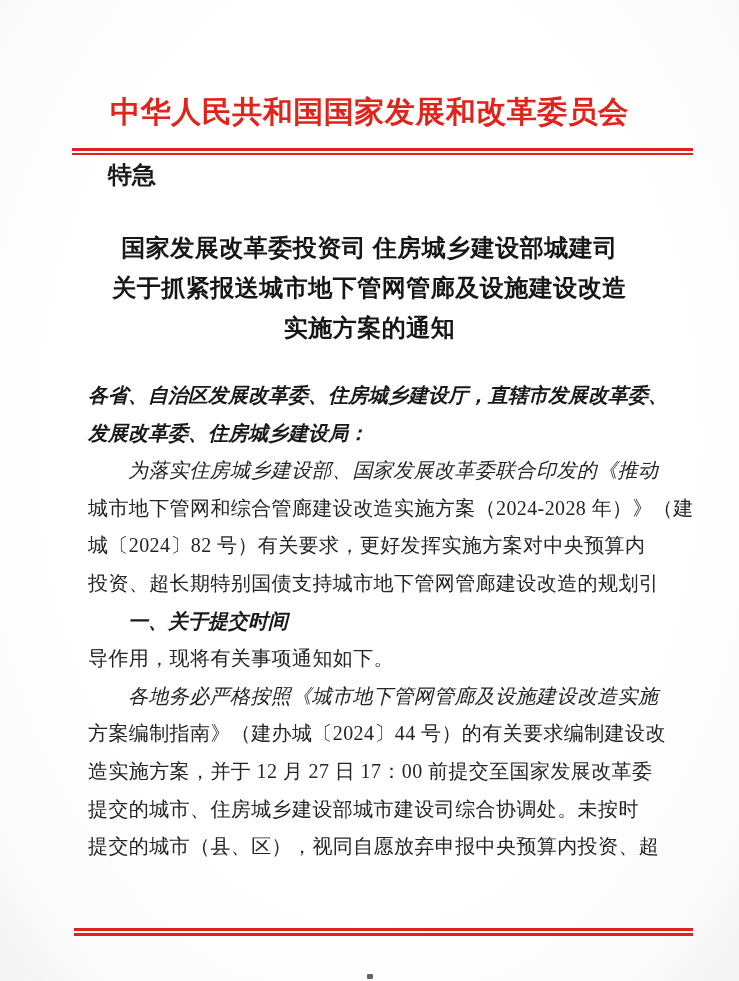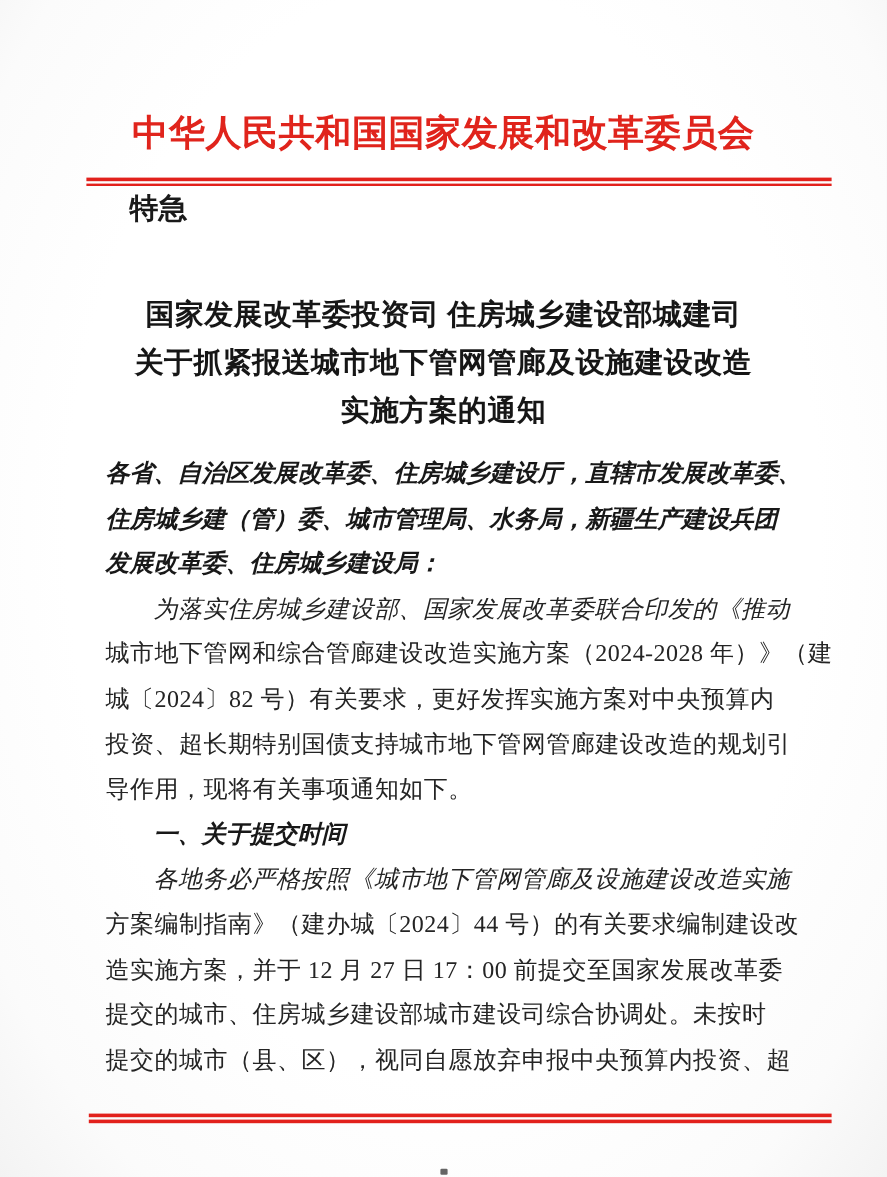--- a/index.html
+++ b/index.html
@@ -52,21 +52,20 @@
     position: absolute;
     top: 228px; left: 0; right: 0;
     text-align: center;
     font-family: "Liberation Serif", "DejaVu Serif", serif;
     font-weight: 700;
     font-size: 24px;
     line-height: 40px;
     letter-spacing: 0.5px;
     color: #161616;
     white-space: nowrap;
-    margin-top: 15px;
   }
   
   .doc-body {
     position: absolute;
     top: 377px; left: 88px;
     width: 590px;
     font-size: 20px;
   }
   .doc-body .line {
     height: 37.6px;
@@ -119,28 +118,27 @@
   <div class="urgency">特急</div>
 
   <div class="doc-title">
       <div class="title-line">国家发展改革委投资司 住房城乡建设部城建司</div>
       <div class="title-line">关于抓紧报送城市地下管网管廊及设施建设改造</div>
       <div class="title-line">实施方案的通知</div>
     </div>
 
   <div class="doc-body">
       <div class="line recipient">各省、自治区发展改革委、住房城乡建设厅，直辖市发展改革委、</div>
-      <div class="line recipient">住房城乡建（管）委、城市管理局、水务局，新疆生产建设兵团</div>
       <div class="line recipient">发展改革委、住房城乡建设局：</div>
       <div class="line body indent">为落实住房城乡建设部、国家发展改革委联合印发的《推动</div>
       <div class="line body">城市地下管网和综合管廊建设改造实施方案（2024-2028 年）》（建</div>
       <div class="line body">城〔2024〕82 号）有关要求，更好发挥实施方案对中央预算内</div>
       <div class="line body">投资、超长期特别国债支持城市地下管网管廊建设改造的规划引</div>
+      <div class="line heading indent">一、关于提交时间</div>
       <div class="line body">导作用，现将有关事项通知如下。</div>
-      <div class="line heading indent">一、关于提交时间</div>
       <div class="line body indent">各地务必严格按照《城市地下管网管廊及设施建设改造实施</div>
       <div class="line body">方案编制指南》（建办城〔2024〕44 号）的有关要求编制建设改</div>
       <div class="line body"><span>造实施方案，并于 </span><span class="bold">12 月 27 日 17：00</span><span> 前提交至国家发展改革委</span></div>
       <div class="line body">提交的城市、住房城乡建设部城市建设司综合协调处。未按时</div>
       <div class="line body">提交的城市（县、区），视同自愿放弃申报中央预算内投资、超</div>
     </div>
 
   <div class="double-rule footer-rule">
     <div class="thick"></div>
     <div class="gap"></div>

